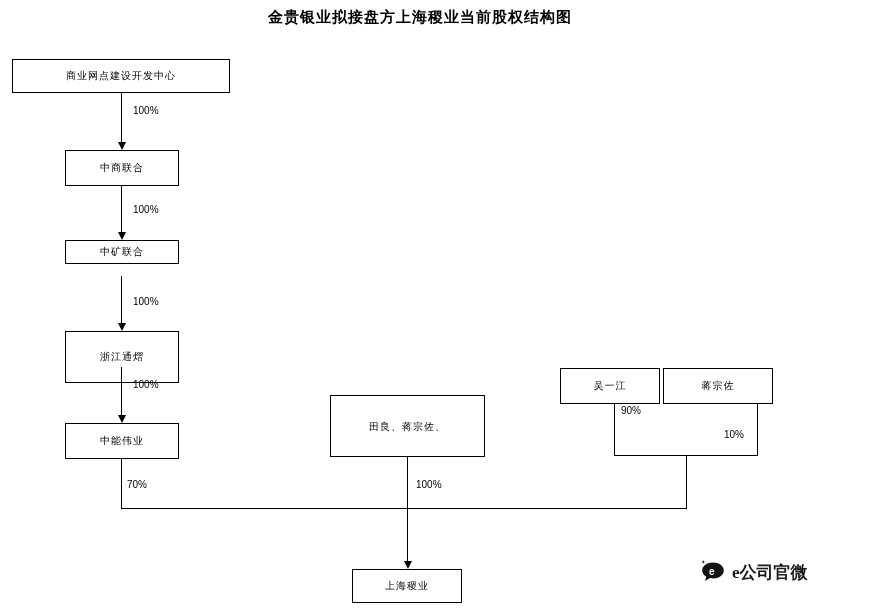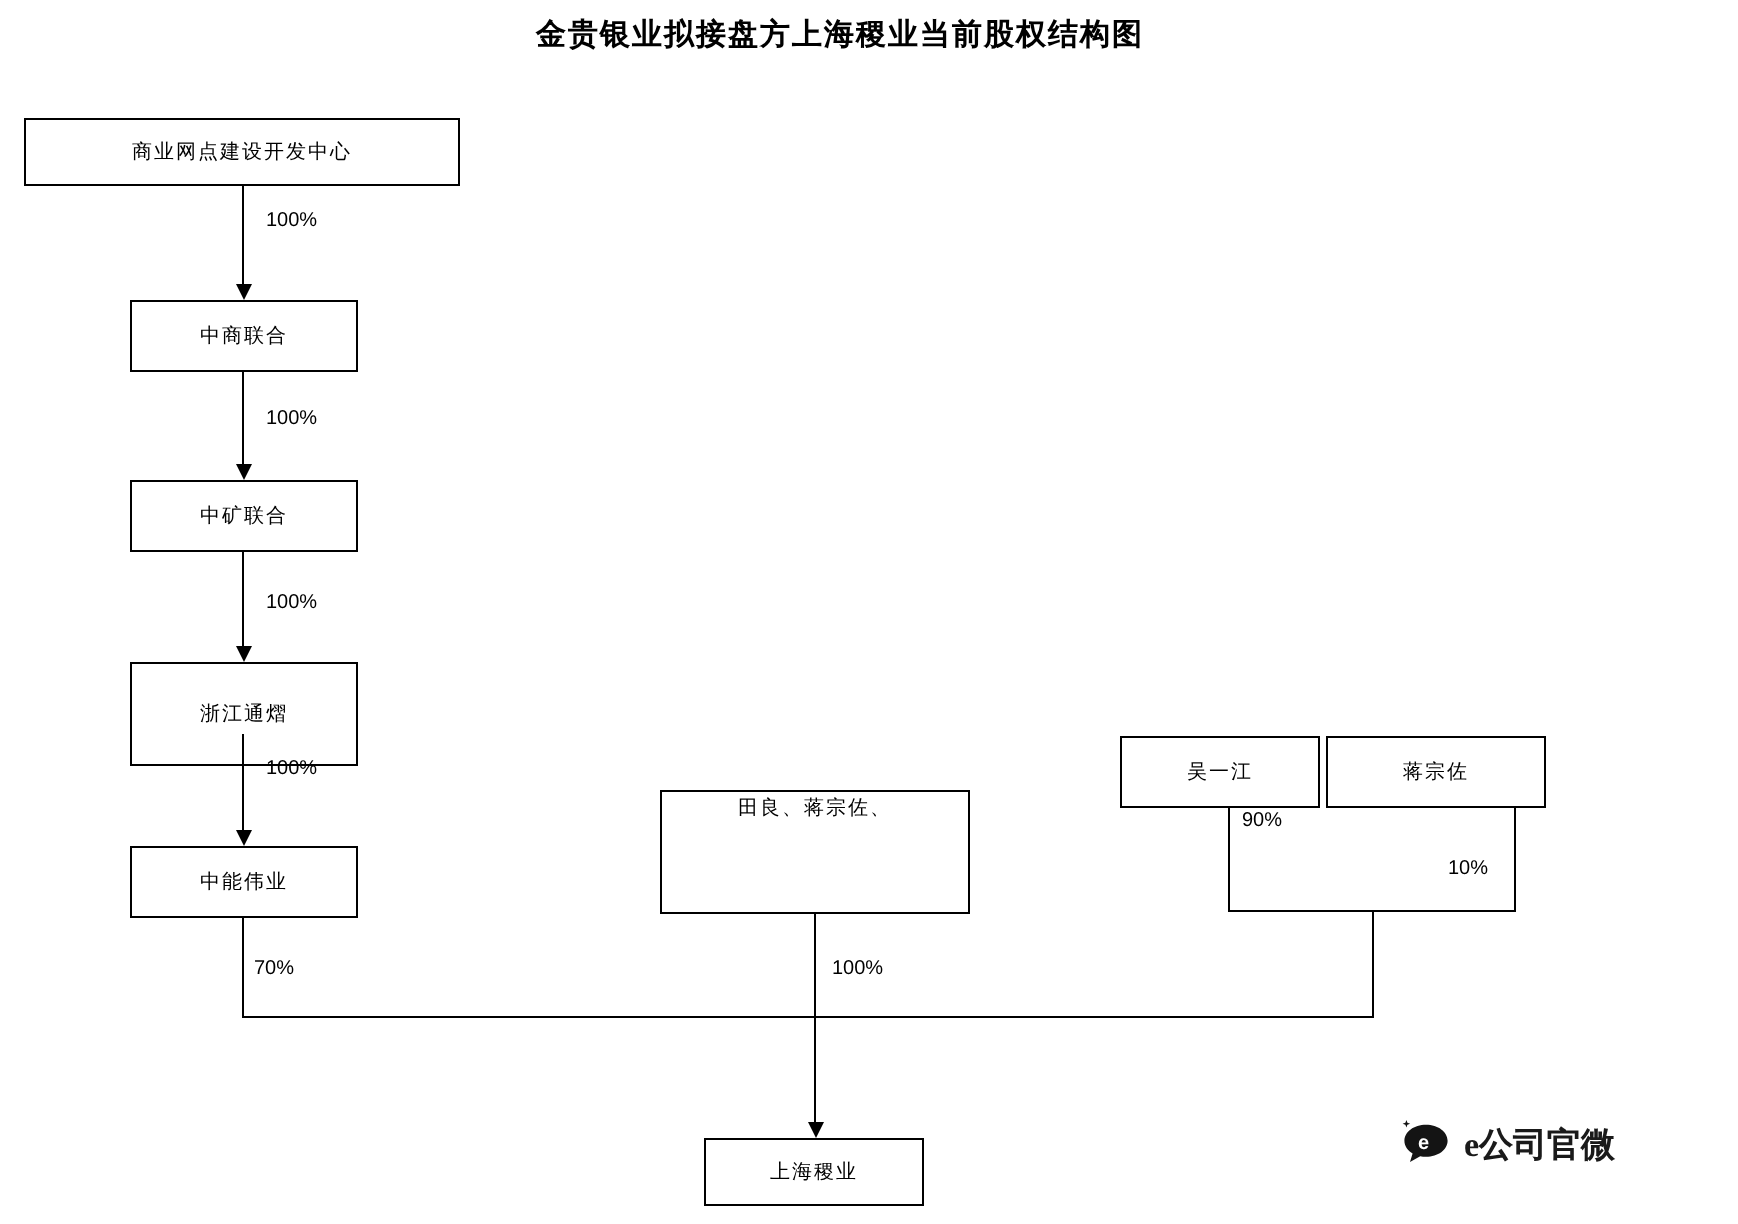--- a/index.html
+++ b/index.html
@@ -27,21 +27,21 @@
     box-sizing: border-box;
     border: 1px solid #000;
     background: #fff;
     display: flex;
     align-items: center;
     justify-content: center;
     font-size: 10px;
     letter-spacing: 1px;
     text-align: center;
   }
-  .box-multi { flex-direction: column; line-height: 1.7; justify-content: space-between; }
+  .box-multi { flex-direction: column; line-height: 1.7; }
   .vline { position: absolute; width: 1px; background: #000; }
   .hline { position: absolute; height: 1px; background: #000; }
   .arrowhead {
     position: absolute;
     width: 0; height: 0;
     border-left: 4px solid transparent;
     border-right: 4px solid transparent;
     border-top: 8px solid #000;
   }
   .pct {
@@ -63,21 +63,21 @@
 </style>
 </head>
 <body>
 
 <div class="canvas">
 
   <div class="title">金贵银业拟接盘方上海稷业当前股权结构图</div>
 
   <div class="box" style="left:12px; top:59px; width:218px; height:34px;">商业网点建设开发中心</div>
   <div class="box" style="left:65px; top:150px; width:114px; height:36px;">中商联合</div>
-  <div class="box" style="left:65px; top:240px; width:114px; height:36px;">中矿联合</div>
+  <div class="box" style="left:65px; top:240px; width:114px; height:24px;">中矿联合</div>
   <div class="box" style="left:65px; top:331px; width:114px; height:52px;">浙江通熠</div>
   <div class="box" style="left:65px; top:423px; width:114px; height:36px;">中能伟业</div>
 
   <div class="box box-multi" style="left:330px; top:395px; width:155px; height:62px;">
     <span>田良、蒋宗佐、</span>
   </div>
 
   <div class="box" style="left:560px; top:368px; width:100px; height:36px;">吴一江</div>
   <div class="box" style="left:663px; top:368px; width:110px; height:36px;">蒋宗佐</div>
 

